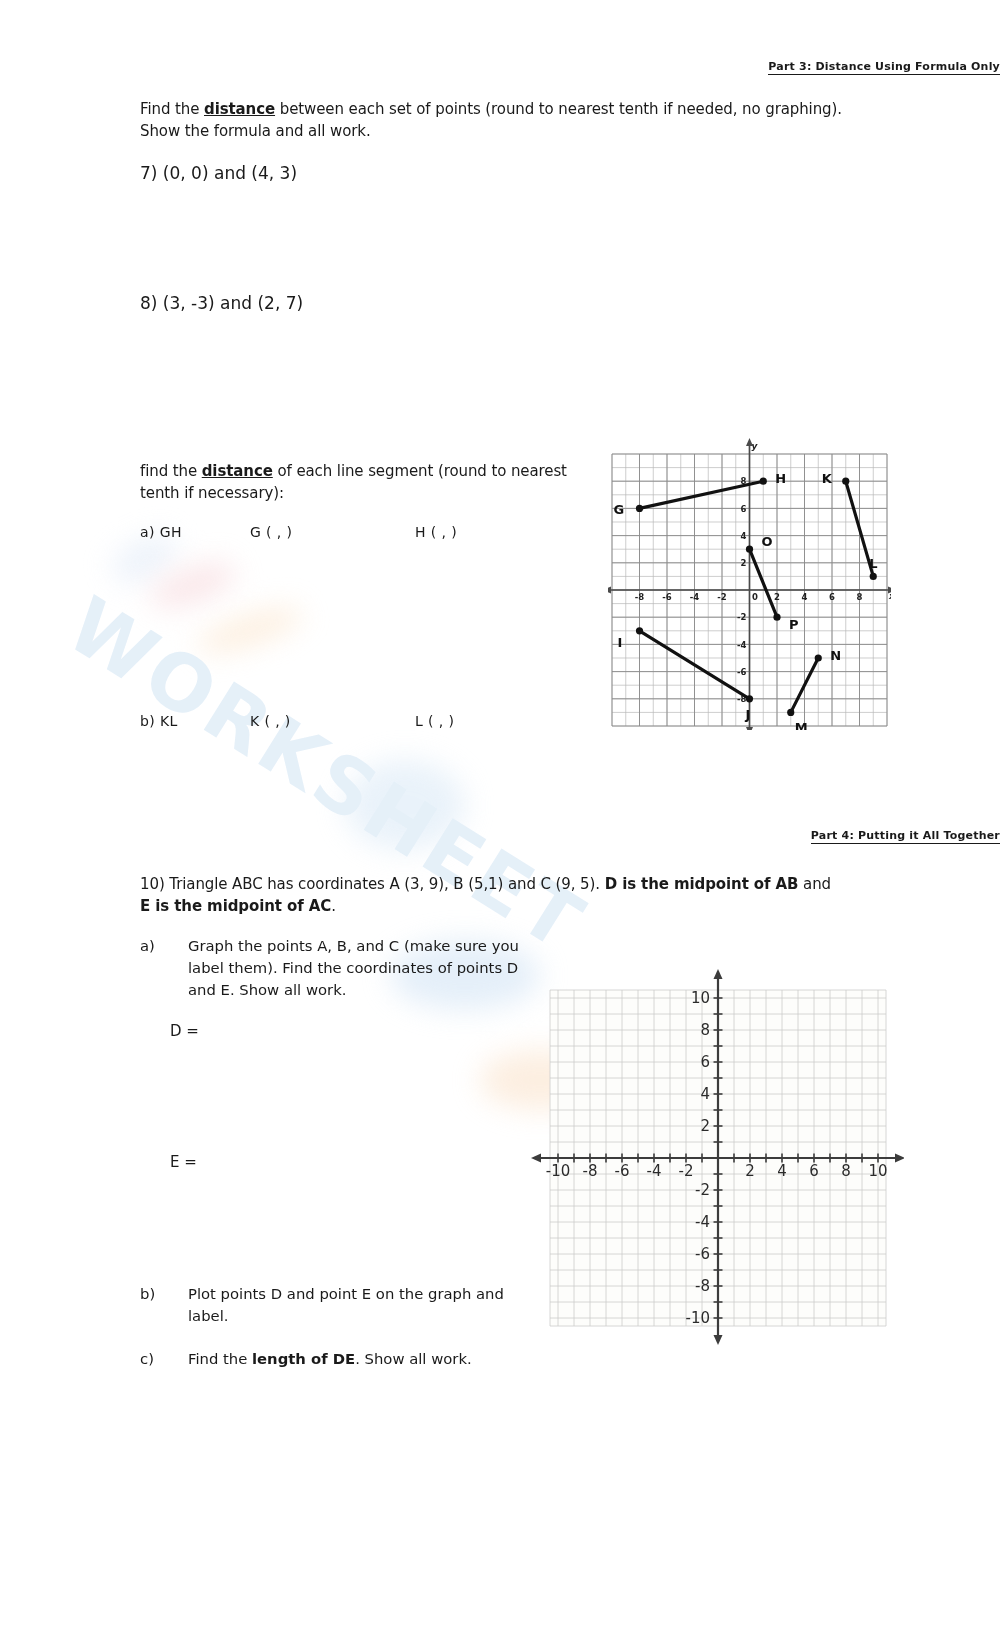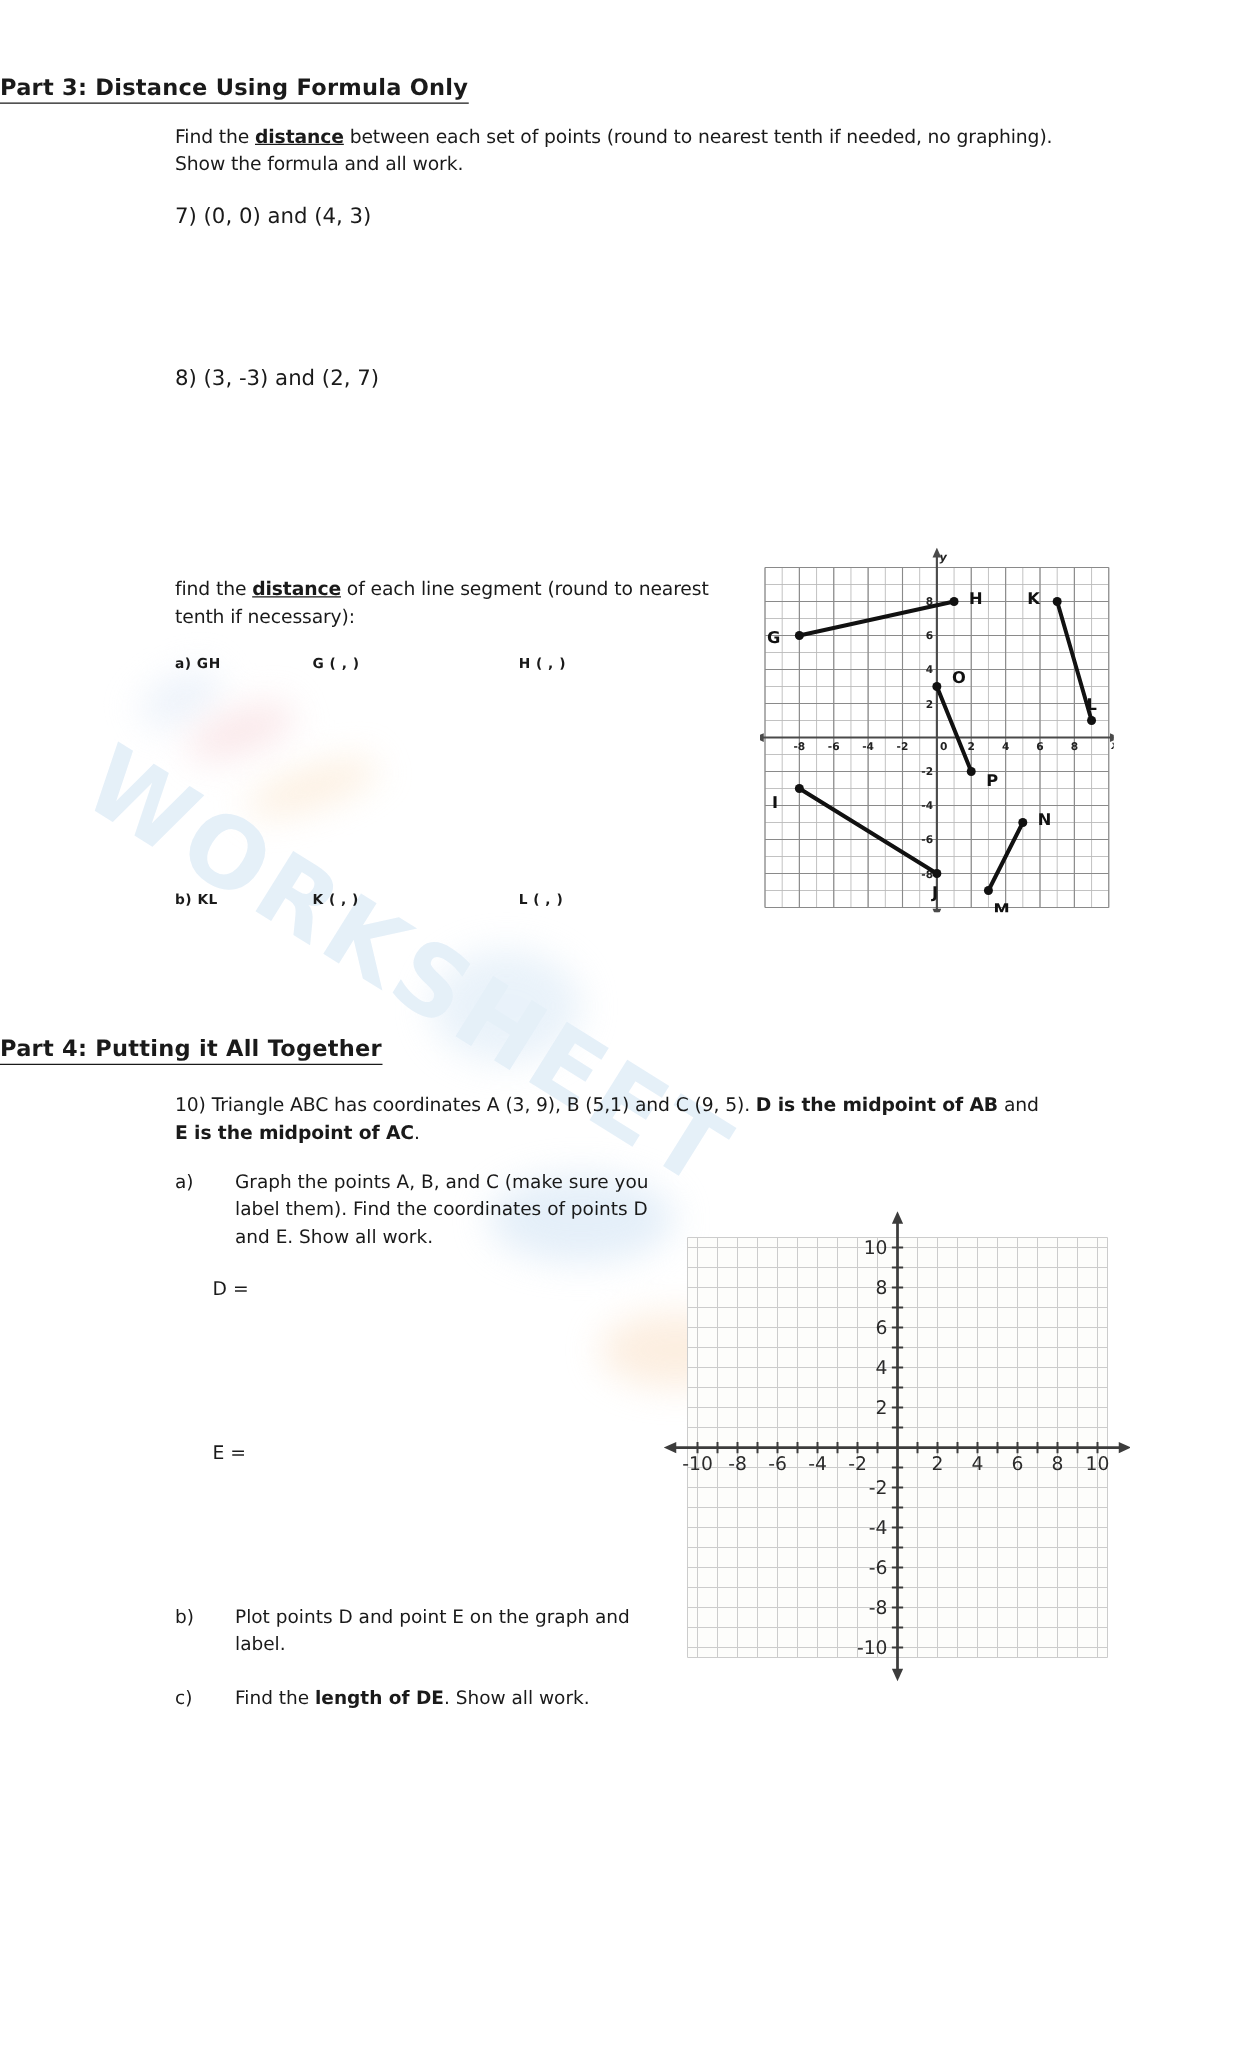--- a/index.html
+++ b/index.html
@@ -53,41 +53,41 @@
   .blob.b6 { left: 390px; top: 530px; width: 120px; height: 60px; background: #fae1c8; }
 
   
   .page {
     position: relative;
     z-index: 2;
   }
   .part-heading {
     position: absolute;
     width: 100%;
-    text-align: left;
-    font-size: 18px;
+    text-align: right;
+    font-size: 11px;
     font-weight: bold;
     letter-spacing: .2px;
   }
   .part-heading span {
     border-bottom: 1.6px solid #1a1a1a;
     padding-bottom: 1px;
   }
   .body-text {
     position: absolute;
     font-size: 15px;
     line-height: 22px;
     letter-spacing: -.1px;
   }
   .u { text-decoration: underline; font-weight: bold; }
   .b { font-weight: bold; }
 
   .q-line { position: absolute; font-size: 17px; }
 
-  .coord-row { position: absolute; font-size: 11px; letter-spacing: .4px; font-weight: bold; }
+  .coord-row { position: absolute; font-size: 14px; letter-spacing: .4px; }
   .coord-row .lbl  { display: inline-block; }
   .coord-row .pt   { display: inline-block; }
 
   .sub-item { position: absolute; font-size: 14.8px; line-height: 22px; }
   .sub-item .mark { position: absolute; left: 0; top: 0; }
   .sub-item .txt  { display: block; margin-left: 48px; }
 
   .answer-slot { position: absolute; font-size: 15px; }
 
   

